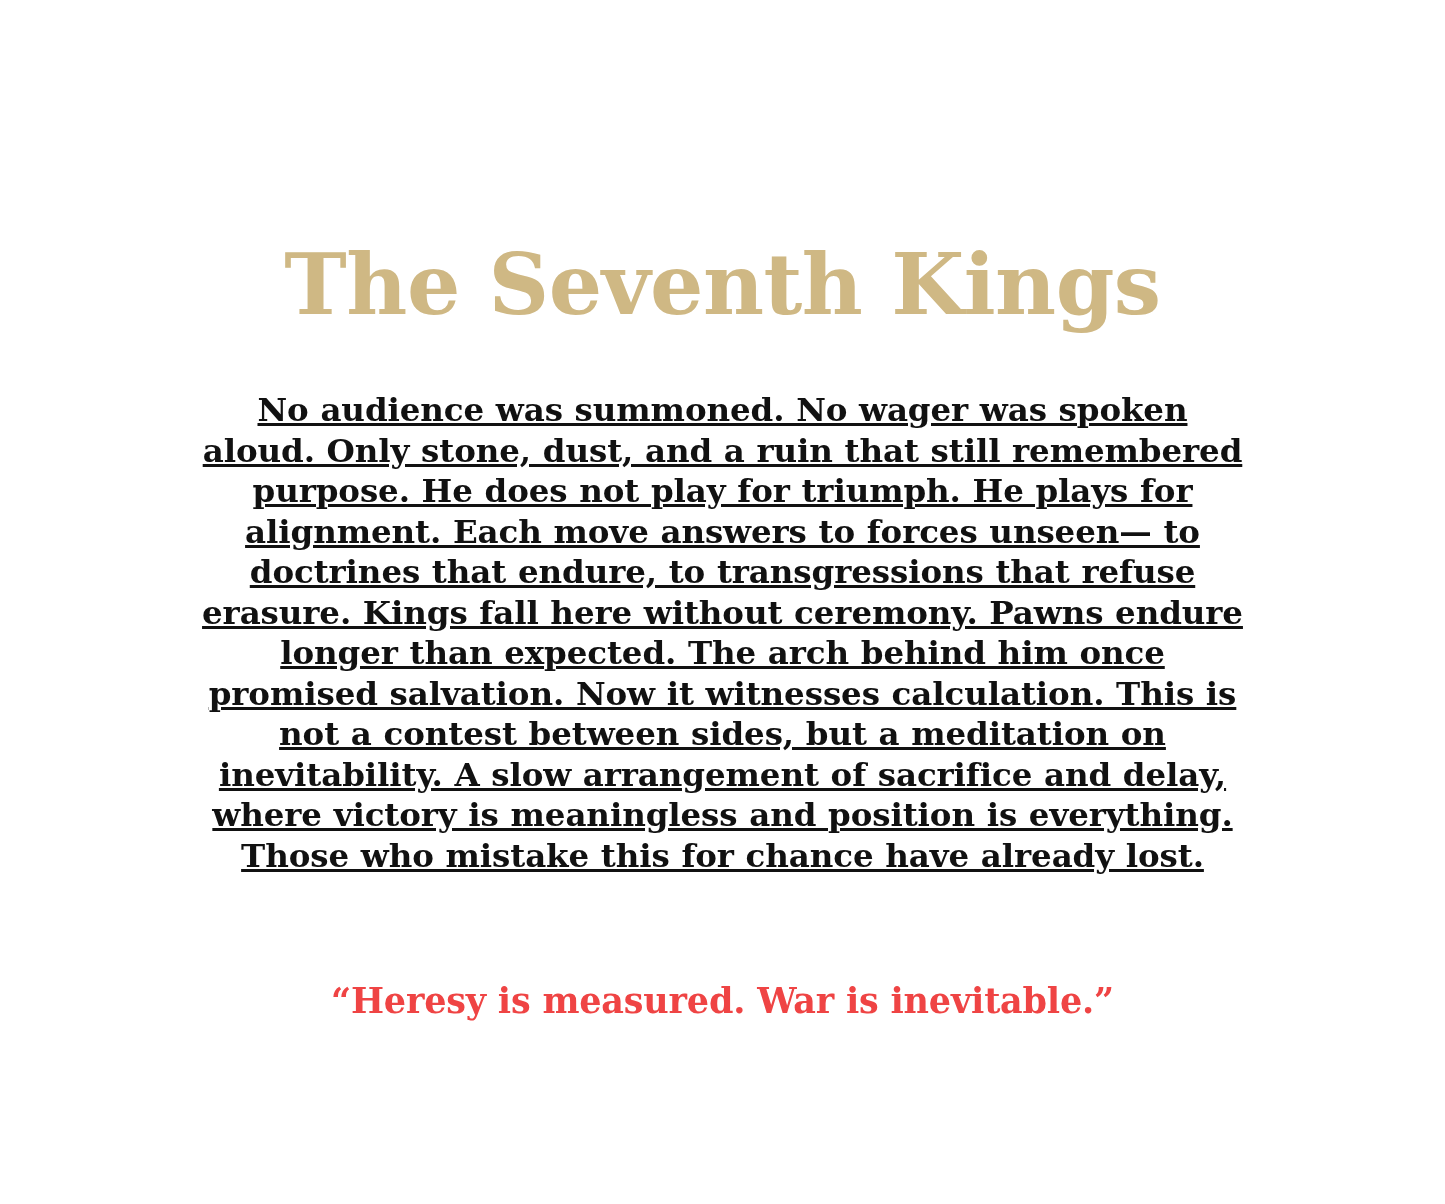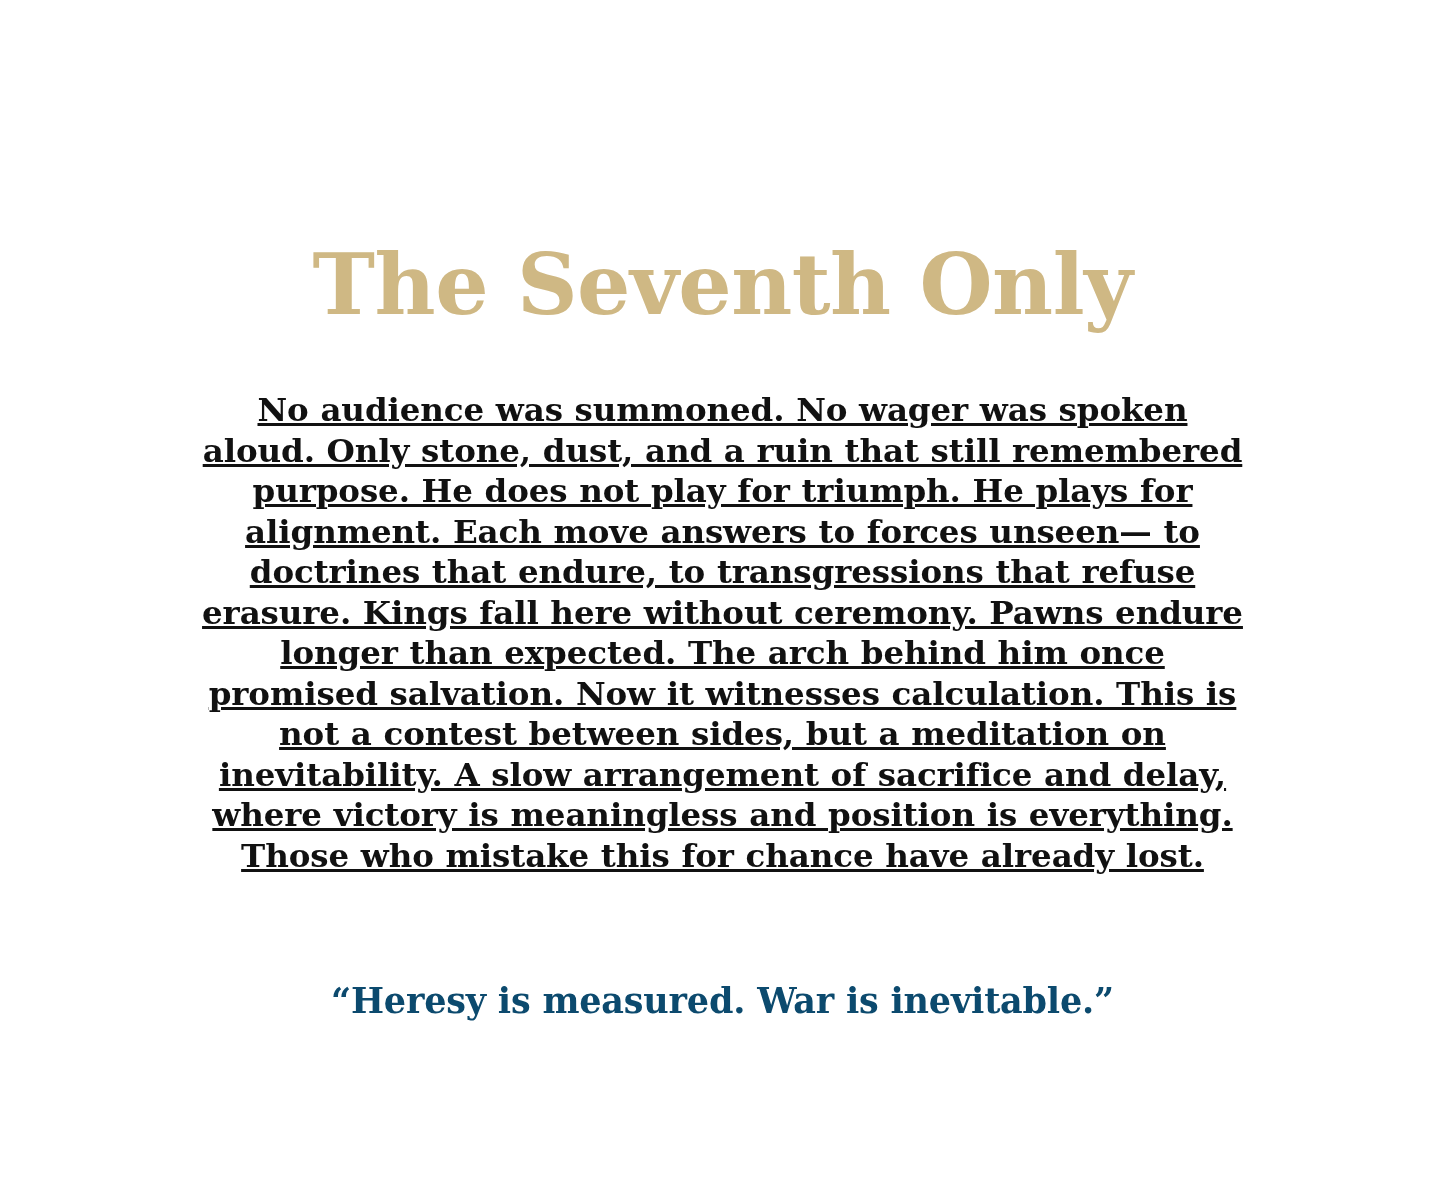--- a/index.html
+++ b/index.html
@@ -52,31 +52,31 @@
     font-size: 32.5px;
     line-height: 40.5px;
     text-align: center;
     letter-spacing: -0.1px;
     word-spacing: 0.5px;
     text-decoration: underline;
   }
   .quote {
     margin: 0;
     margin-top: 104px;
-    color: #0c4a6e;
+    color: #ef4444;
     font-family: "DejaVu Serif", serif;
     font-weight: 700;
     font-size: 35px;
     line-height: 1.2;
     text-align: left;
     letter-spacing: -0.2px;
   }
 </style>
 </head>
 <body>
 
 <div class="page">
   <div class="content">
-    <h1 class="title">The Seventh Only</h1>
+    <h1 class="title">The Seventh Kings</h1>
     <p class="body-text">No audience was summoned. No wager was spoken aloud. Only stone, dust, and a ruin that still remembered purpose. He does not play for triumph. He plays for alignment. Each move answers to forces unseen— to doctrines that endure, to transgressions that refuse erasure. Kings fall here without ceremony. Pawns endure longer than expected. The arch behind him once promised salvation. Now it witnesses calculation. This is not a contest between sides, but a meditation on inevitability. A slow arrangement of sacrifice and delay, where victory is meaningless and position is everything. Those who mistake this for chance have already lost.</p>
     <p class="quote">“Heresy is measured. War is inevitable.”</p>
   </div>
 </div>
 
 </body></html>

